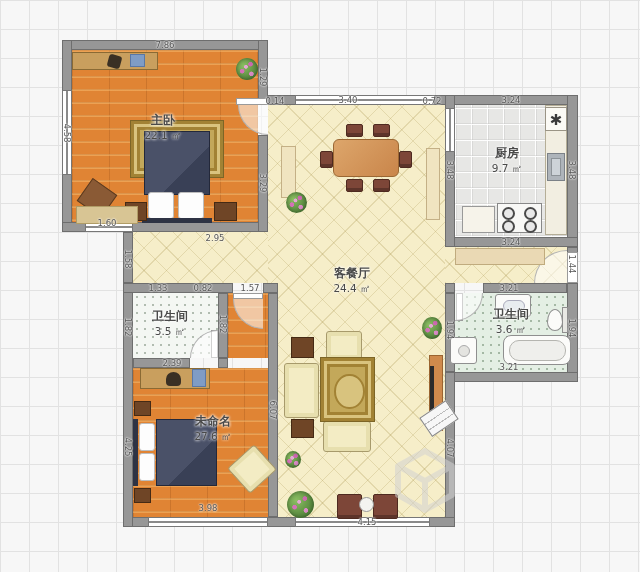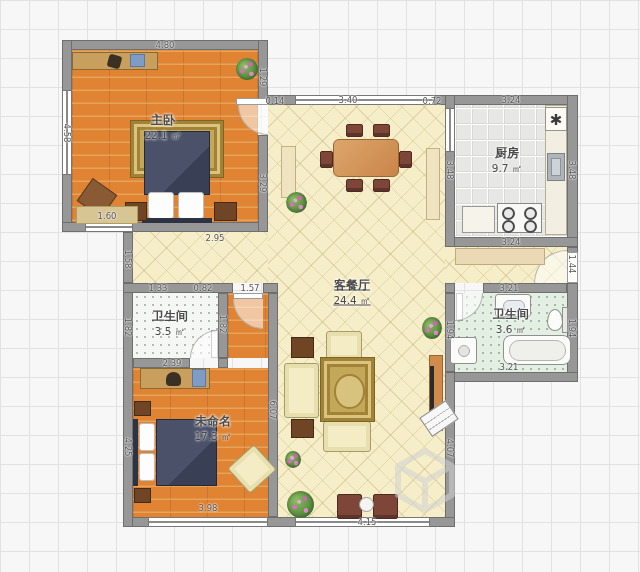--- a/index.html
+++ b/index.html
@@ -206,44 +206,44 @@
   <div class="abs plant flower" style="left:287px;top:491px;width:27px;height:27px;"></div>
 
   <div class="abs room-label" style="left:163px;top:127px;">
     <div class="rname">主卧</div>
     <div class="rarea">22.1 ㎡</div>
   </div>
   <div class="abs room-label" style="left:507px;top:160px;">
     <div class="rname">厨房</div>
     <div class="rarea">9.7 ㎡</div>
   </div>
-  <div class="abs room-label" style="left:352px;top:292px;text-decoration:underline;">
+  <div class="abs room-label" style="left:352px;top:280px;">
     <div class="rname">客餐厅</div>
     <div class="rarea">24.4 ㎡</div>
   </div>
   <div class="abs room-label" style="left:170px;top:323px;">
     <div class="rname">卫生间</div>
     <div class="rarea">3.5 ㎡</div>
   </div>
   <div class="abs room-label" style="left:511px;top:321px;">
     <div class="rname">卫生间</div>
     <div class="rarea">3.6 ㎡</div>
   </div>
   <div class="abs room-label" style="left:213px;top:428px;">
     <div class="rname">未命名</div>
-    <div class="rarea">17.3 ㎡</div>
-  </div>
-
-  <div class="abs dim" style="left:165px;top:45px;">4.80</div>
+    <div class="rarea">27.6 ㎡</div>
+  </div>
+
+  <div class="abs dim" style="left:165px;top:45px;">7.86</div>
   <div class="abs dim" style="left:275px;top:101px;">0.14</div>
   <div class="abs dim" style="left:348px;top:100px;text-align:center;">3.40</div>
   <div class="abs dim" style="left:432px;top:101px;">0.72</div>
   <div class="abs dim" style="left:511px;top:100px;">3.24</div>
   <div class="abs dim" style="left:511px;top:242px;">3.24</div>
-  <div class="abs dim" style="left:107px;top:216px;text-align:center;">1.60</div>
+  <div class="abs dim" style="left:107px;top:223px;text-align:center;">1.60</div>
   <div class="abs dim" style="left:215px;top:238px;">2.95</div>
   <div class="abs dim" style="left:158px;top:288px;">1.33</div>
   <div class="abs dim" style="left:203px;top:288px;">0.82</div>
   <div class="abs dim" style="left:250px;top:288px;">1.57</div>
   <div class="abs dim" style="left:172px;top:363px;">2.39</div>
   <div class="abs dim" style="left:208px;top:508px;">3.98</div>
   <div class="abs dim" style="left:367px;top:522px;">4.15</div>
   <div class="abs dim" style="left:509px;top:288px;">3.21</div>
   <div class="abs dim" style="left:509px;top:367px;">3.21</div>
   <div class="abs dim v" style="left:67px;top:133px;">4.58</div>

